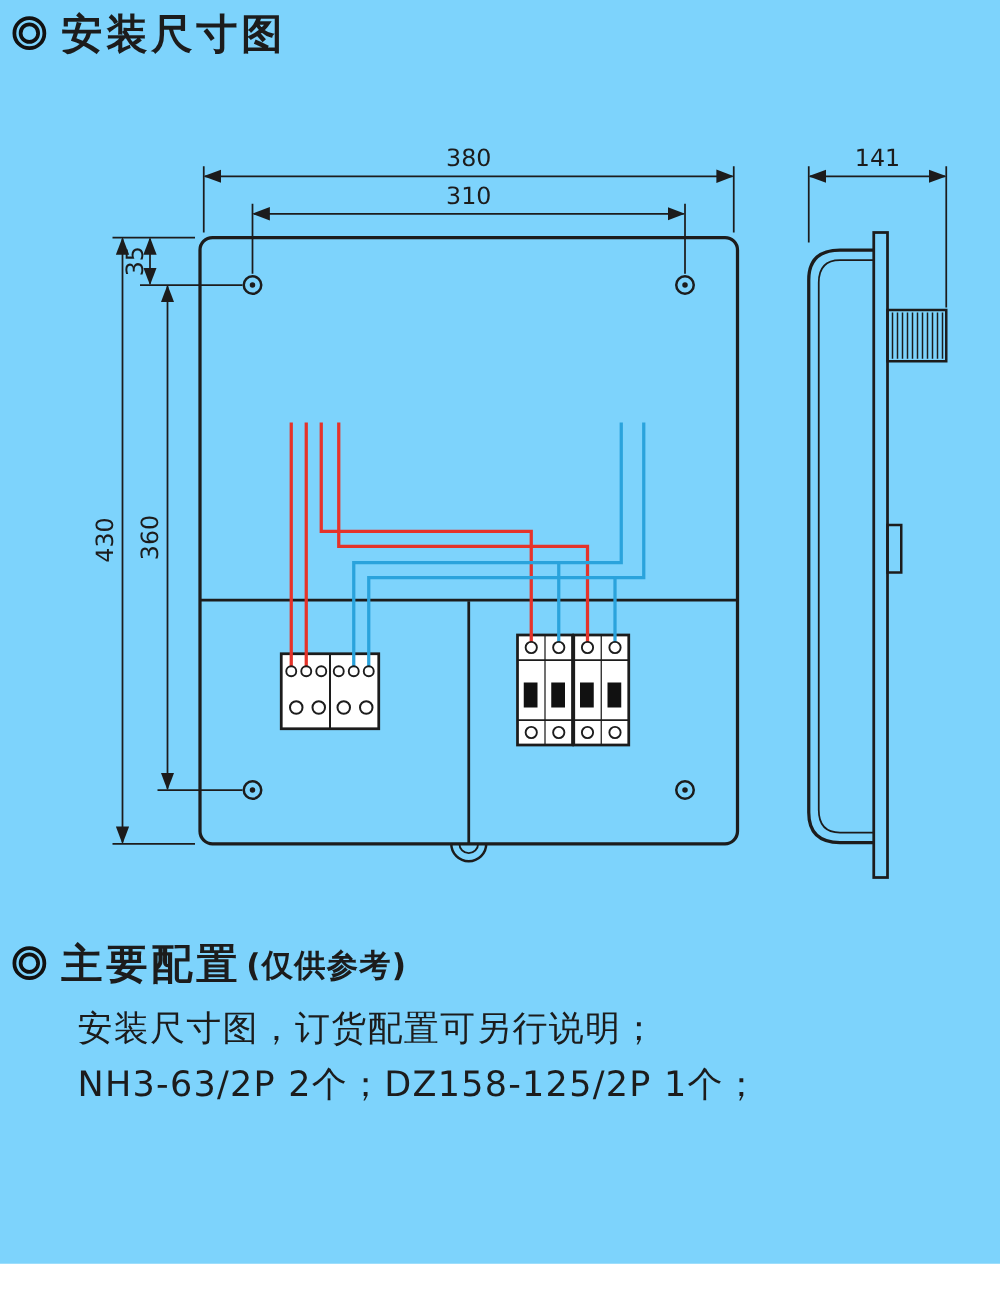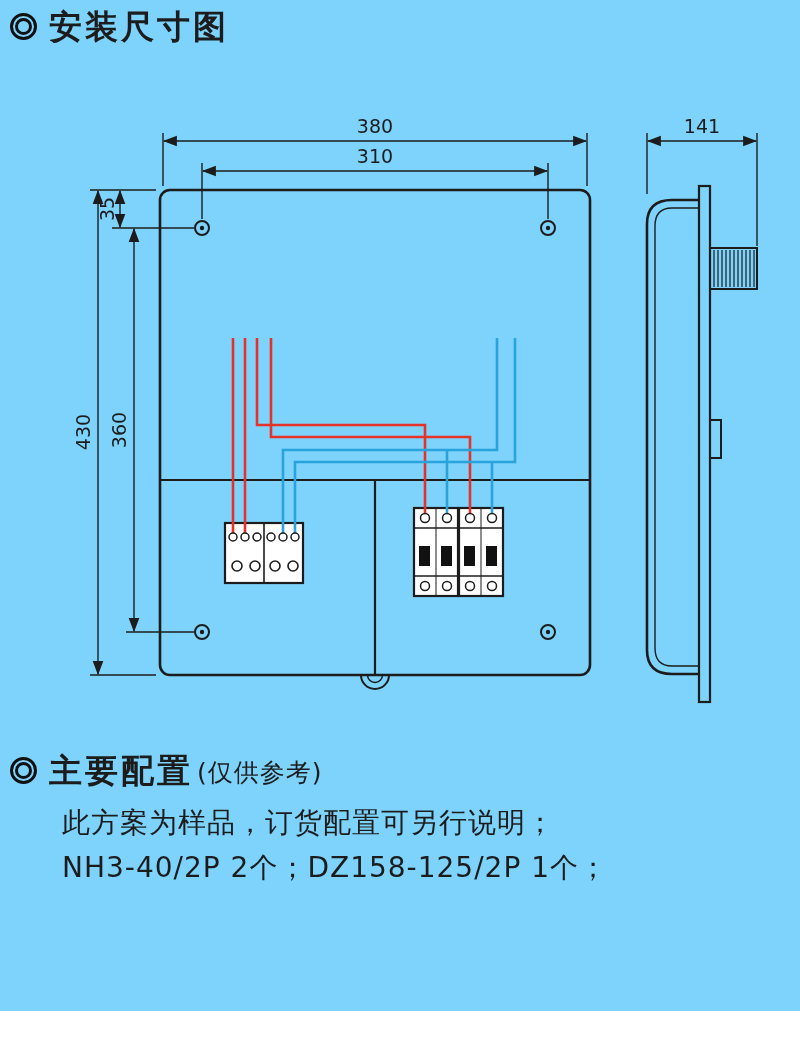--- a/index.html
+++ b/index.html
@@ -7,21 +7,21 @@
               font-family:"DejaVu Sans","Liberation Sans",sans-serif; color:#1c1c1c; }
   .page { position:relative; width:800px; height:1011px; background:#7dd3fc; }
 
   .heading { position:absolute; display:flex; align-items:center; gap:12px; }
   .h1 { left:10px; top:10px; }
   .h2 { left:10px; top:754px; }
   .bullseye { width:27px; height:27px; border:3px solid #111; border-radius:50%;
               display:flex; align-items:center; justify-content:center; flex:0 0 auto; }
   .bullseye::after { content:""; width:11px; height:11px; border:3px solid #111; border-radius:50%; }
   .heading .txt { font-size:33px; font-weight:bold; letter-spacing:3px; line-height:1; }
-  .heading .suffix { font-size:25px; font-weight:normal; letter-spacing:1px; line-height:1;
+  .heading .suffix { font-size:25px; font-weight:bold; letter-spacing:1px; line-height:1;
                      margin-left:-8px; padding-top:4px; }
 
   .config { position:absolute; left:62px; top:800px; width:720px; }
   .config-line { font-size:28px; line-height:45px; letter-spacing:1px; font-weight:500; }
 
   svg.diagram { position:absolute; left:0; top:0; }
   .dl { stroke:#1c1c1c; stroke-width:1.4; fill:none; }
   .dimtext { font-size:19px; fill:#1c1c1c; }
 </style>
 </head>
@@ -185,17 +185,17 @@
     </g>
   </svg>
 
   <div class="heading h2">
     <span class="bullseye"></span>
     <span class="txt">主要配置</span>
     <span class="suffix">(仅供参考)</span>
   </div>
 
   <div class="config">
-    <div class="config-line">此方案为样品，订货配置可另行说明；</div>
-    <div class="config-line">NH3-40/2P 2个；DZ158-125/2P 1个；</div>
+    <div class="config-line">安装尺寸图，订货配置可另行说明；</div>
+    <div class="config-line">NH3-63/2P 2个；DZ158-125/2P 1个；</div>
   </div>
 
 </div>
 
 </body></html>

